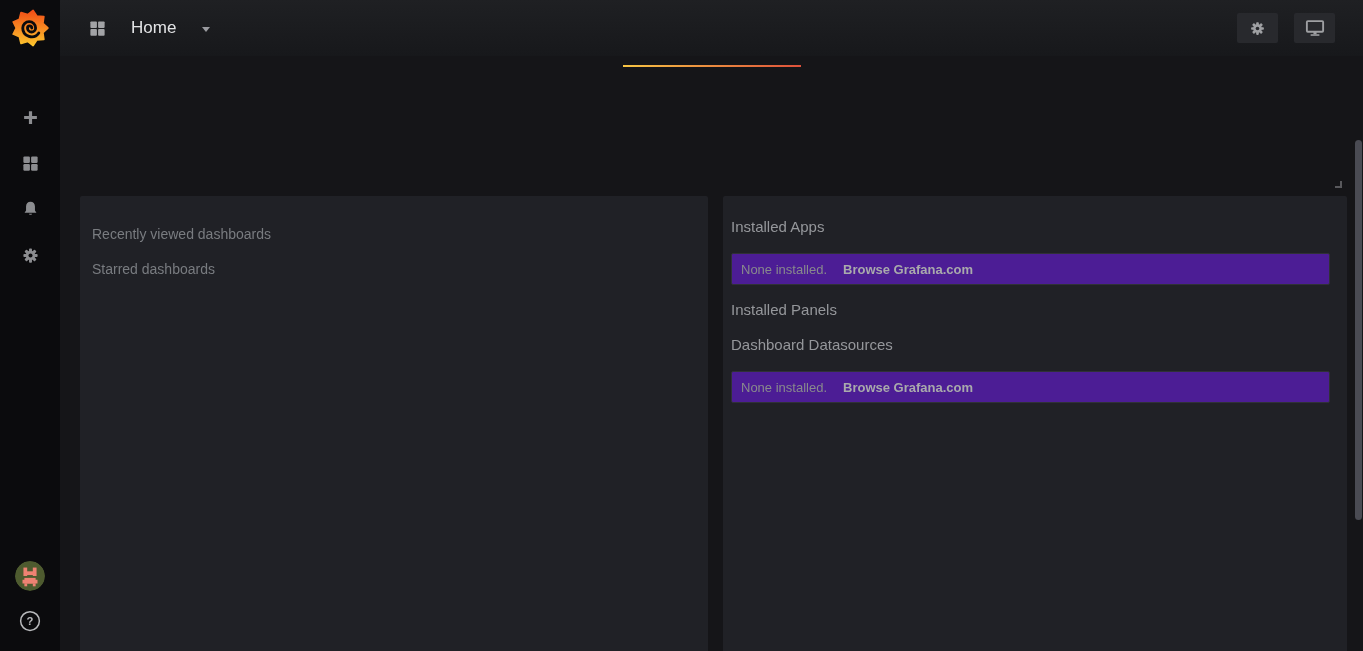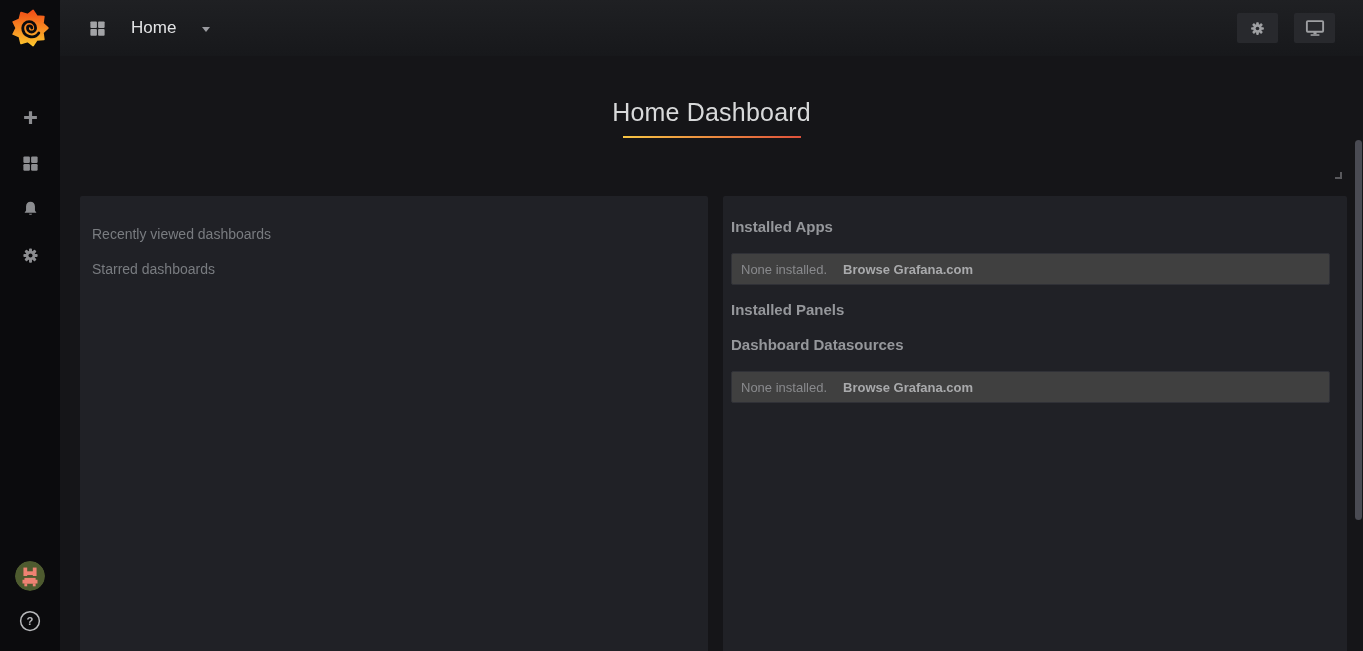--- a/index.html
+++ b/index.html
@@ -69,23 +69,23 @@
   .panels-row {
     position:absolute; top:140px; left:20px; right:16px; height:540px;
     display:flex; gap:15px;
   }
   .panel { background:#202126; border-radius:2px; }
   .panel-left { width:628px; padding:30px 12px; }
   .panel-right { flex:1; padding:22px 17px 0 8px; }
 
   .dash-link { font-size:14px; color:#797c80; margin-bottom:19px; cursor:default; }
 
-  .r-heading { font-size:15px; color:#95979b; font-weight:700; margin:0 0 18px; }
+  .r-heading { font-size:15px; color:#95979b; font-weight:400; margin:0 0 18px; }
   .r-box {
-    height:32px; background:#404040; border:1px solid #303137; border-radius:2px;
+    height:32px; background:#4c1d95; border:1px solid #303137; border-radius:2px;
     display:flex; align-items:center; padding:0 9px; margin-bottom:16px;
     font-size:13px;
   }
   .muted { color:#898a8d; }
   .box-link { color:#a9aaac; font-weight:bold; margin-left:16px; cursor:pointer; text-decoration:none; }
   .plugin-name { color:#d8d9da; font-size:13.5px; margin-left:7px; cursor:pointer; }
   .plugin-version { color:#8b8c8f; font-size:13px; margin-left:11px; }
   .plugin-update { margin-left:auto; color:#d8d9da; font-size:13px; cursor:pointer; }
 
   .scrollbar-thumb {
@@ -199,21 +199,20 @@
         <rect x="13.5" y="20" width="5" height="4" fill="#9fa0a3"></rect>
         <rect x="9" y="24" width="14" height="2.5" fill="#9fa0a3"></rect>
       </svg>
     </button>
   </div>
 </header>
 
 <main class="page">
 
   <section class="title-row">
-    <h1 class="page-title">Home Dashboard</h1>
     <div class="title-underline"></div>
     <div class="resize-corner"></div>
   </section>
 
   <section class="panels-row">
 
     <div class="panel panel-left">
       <div class="dash-link">Recently viewed dashboards</div>
       <div class="dash-link">Starred dashboards</div>
     </div>

